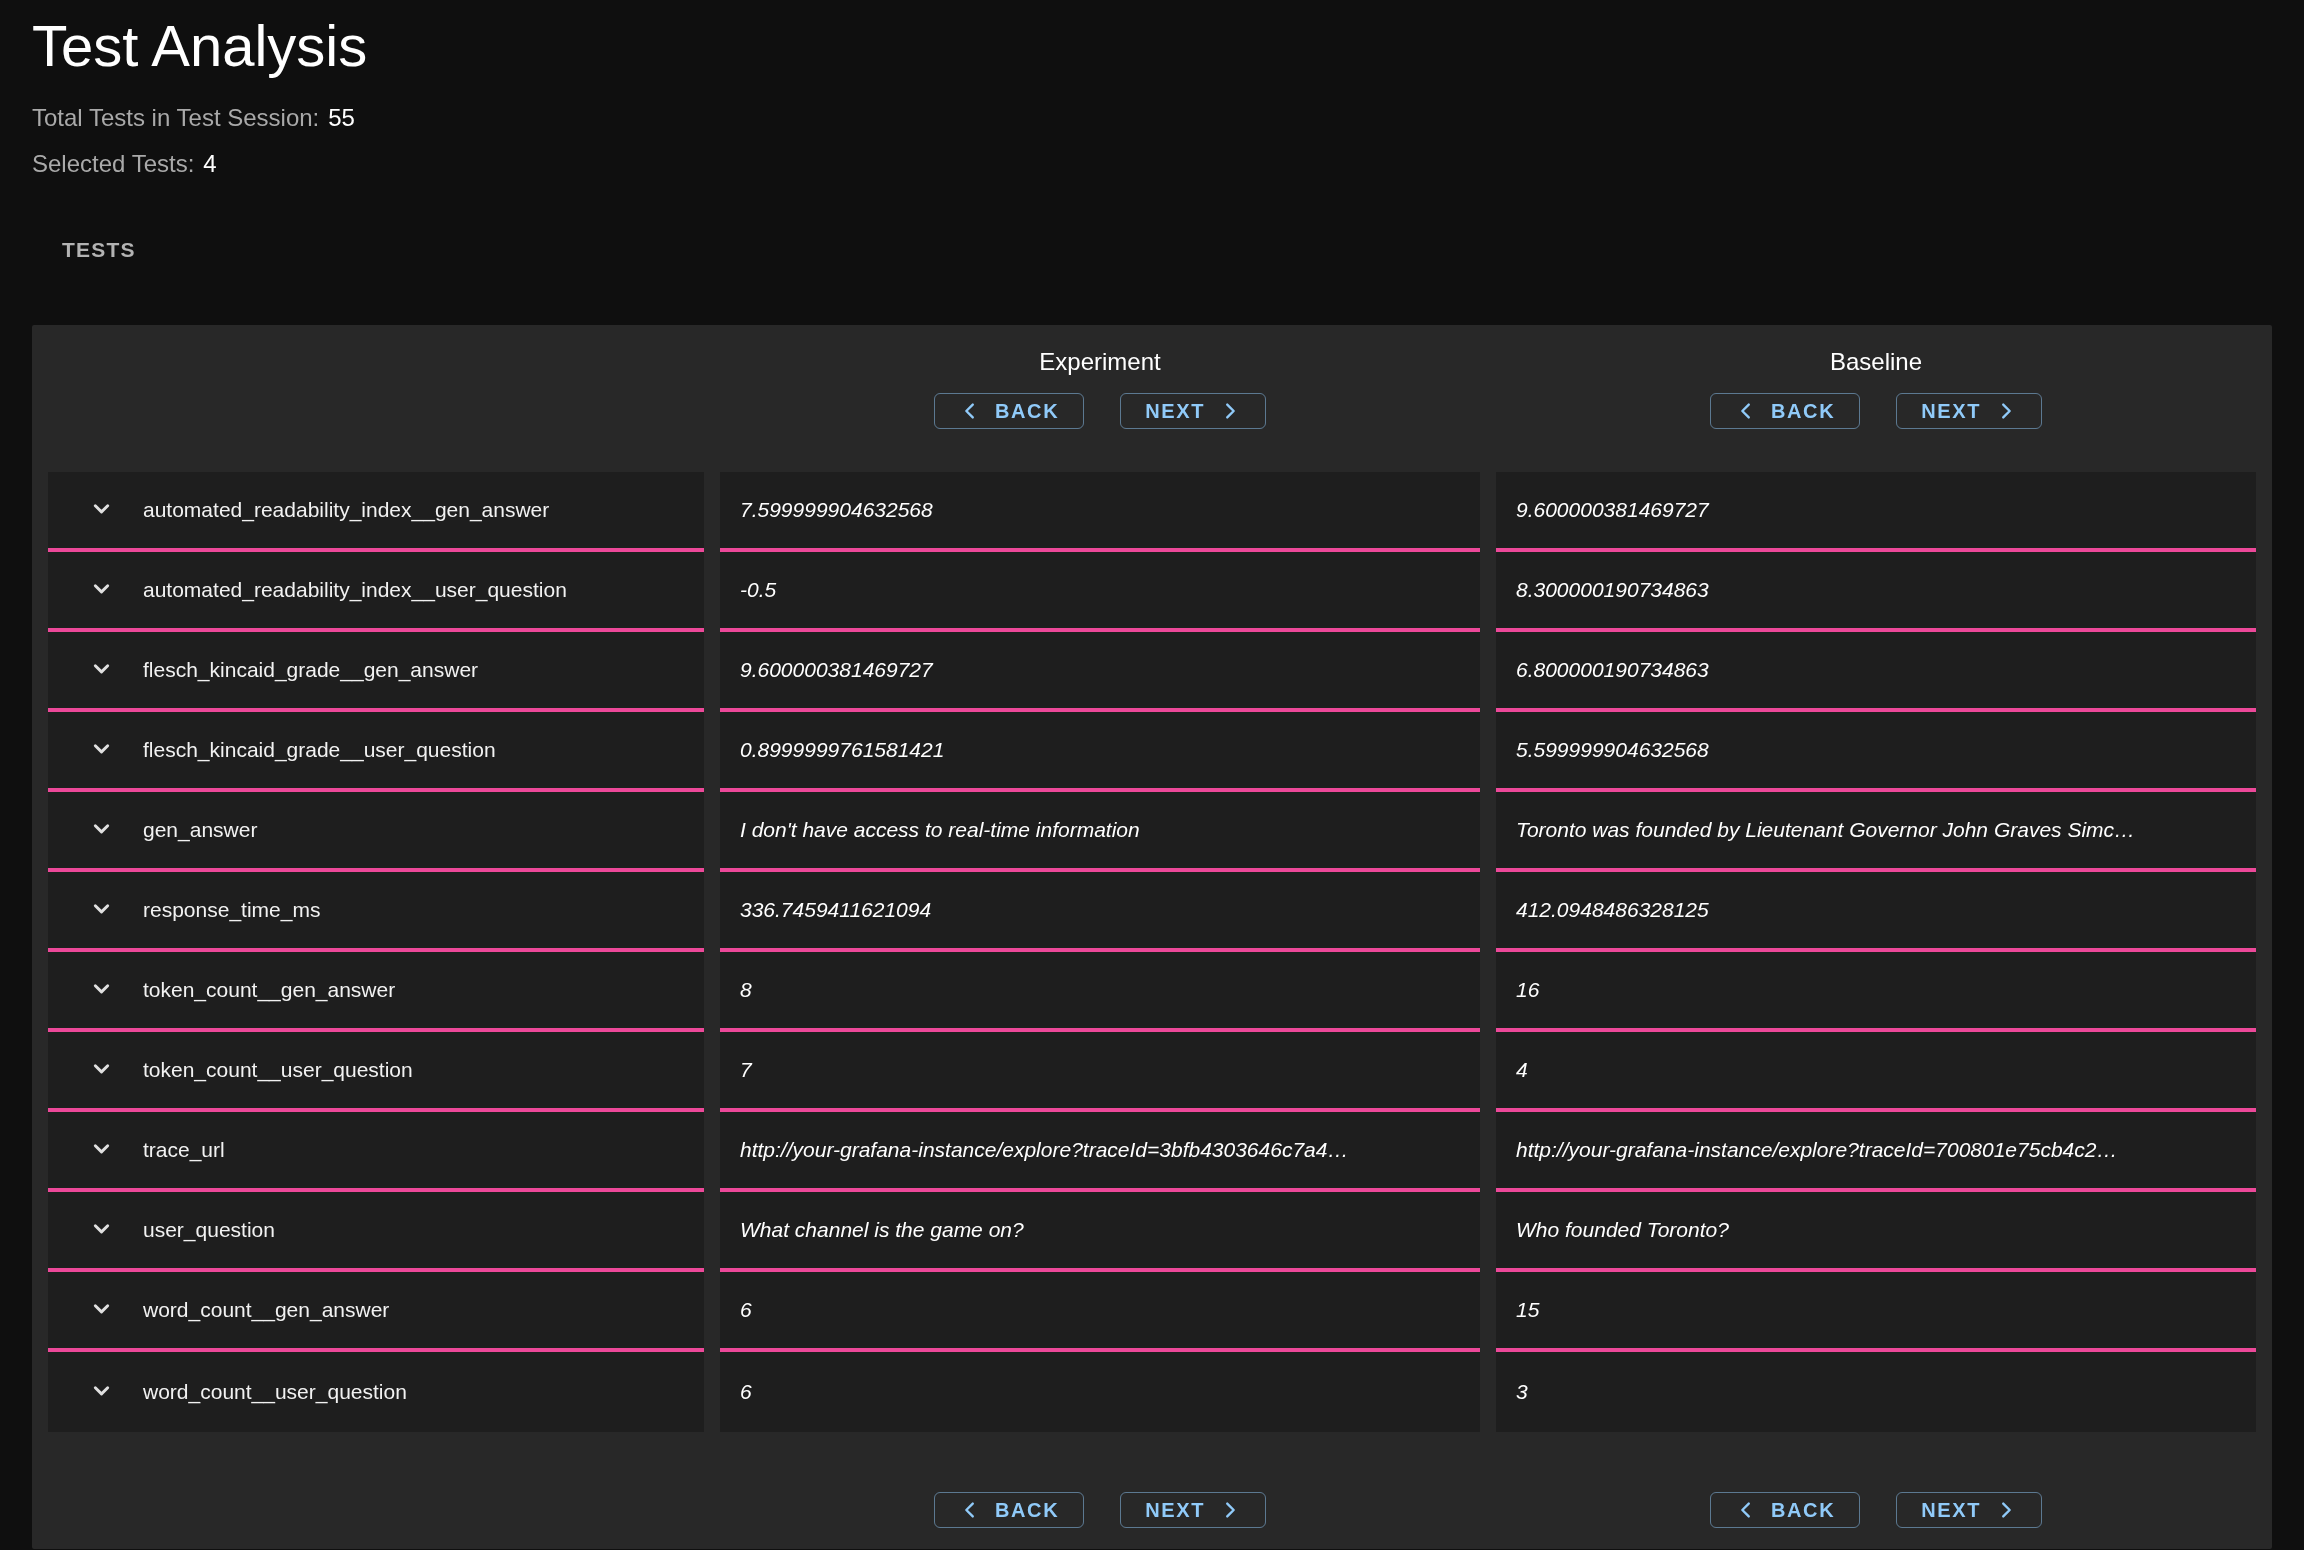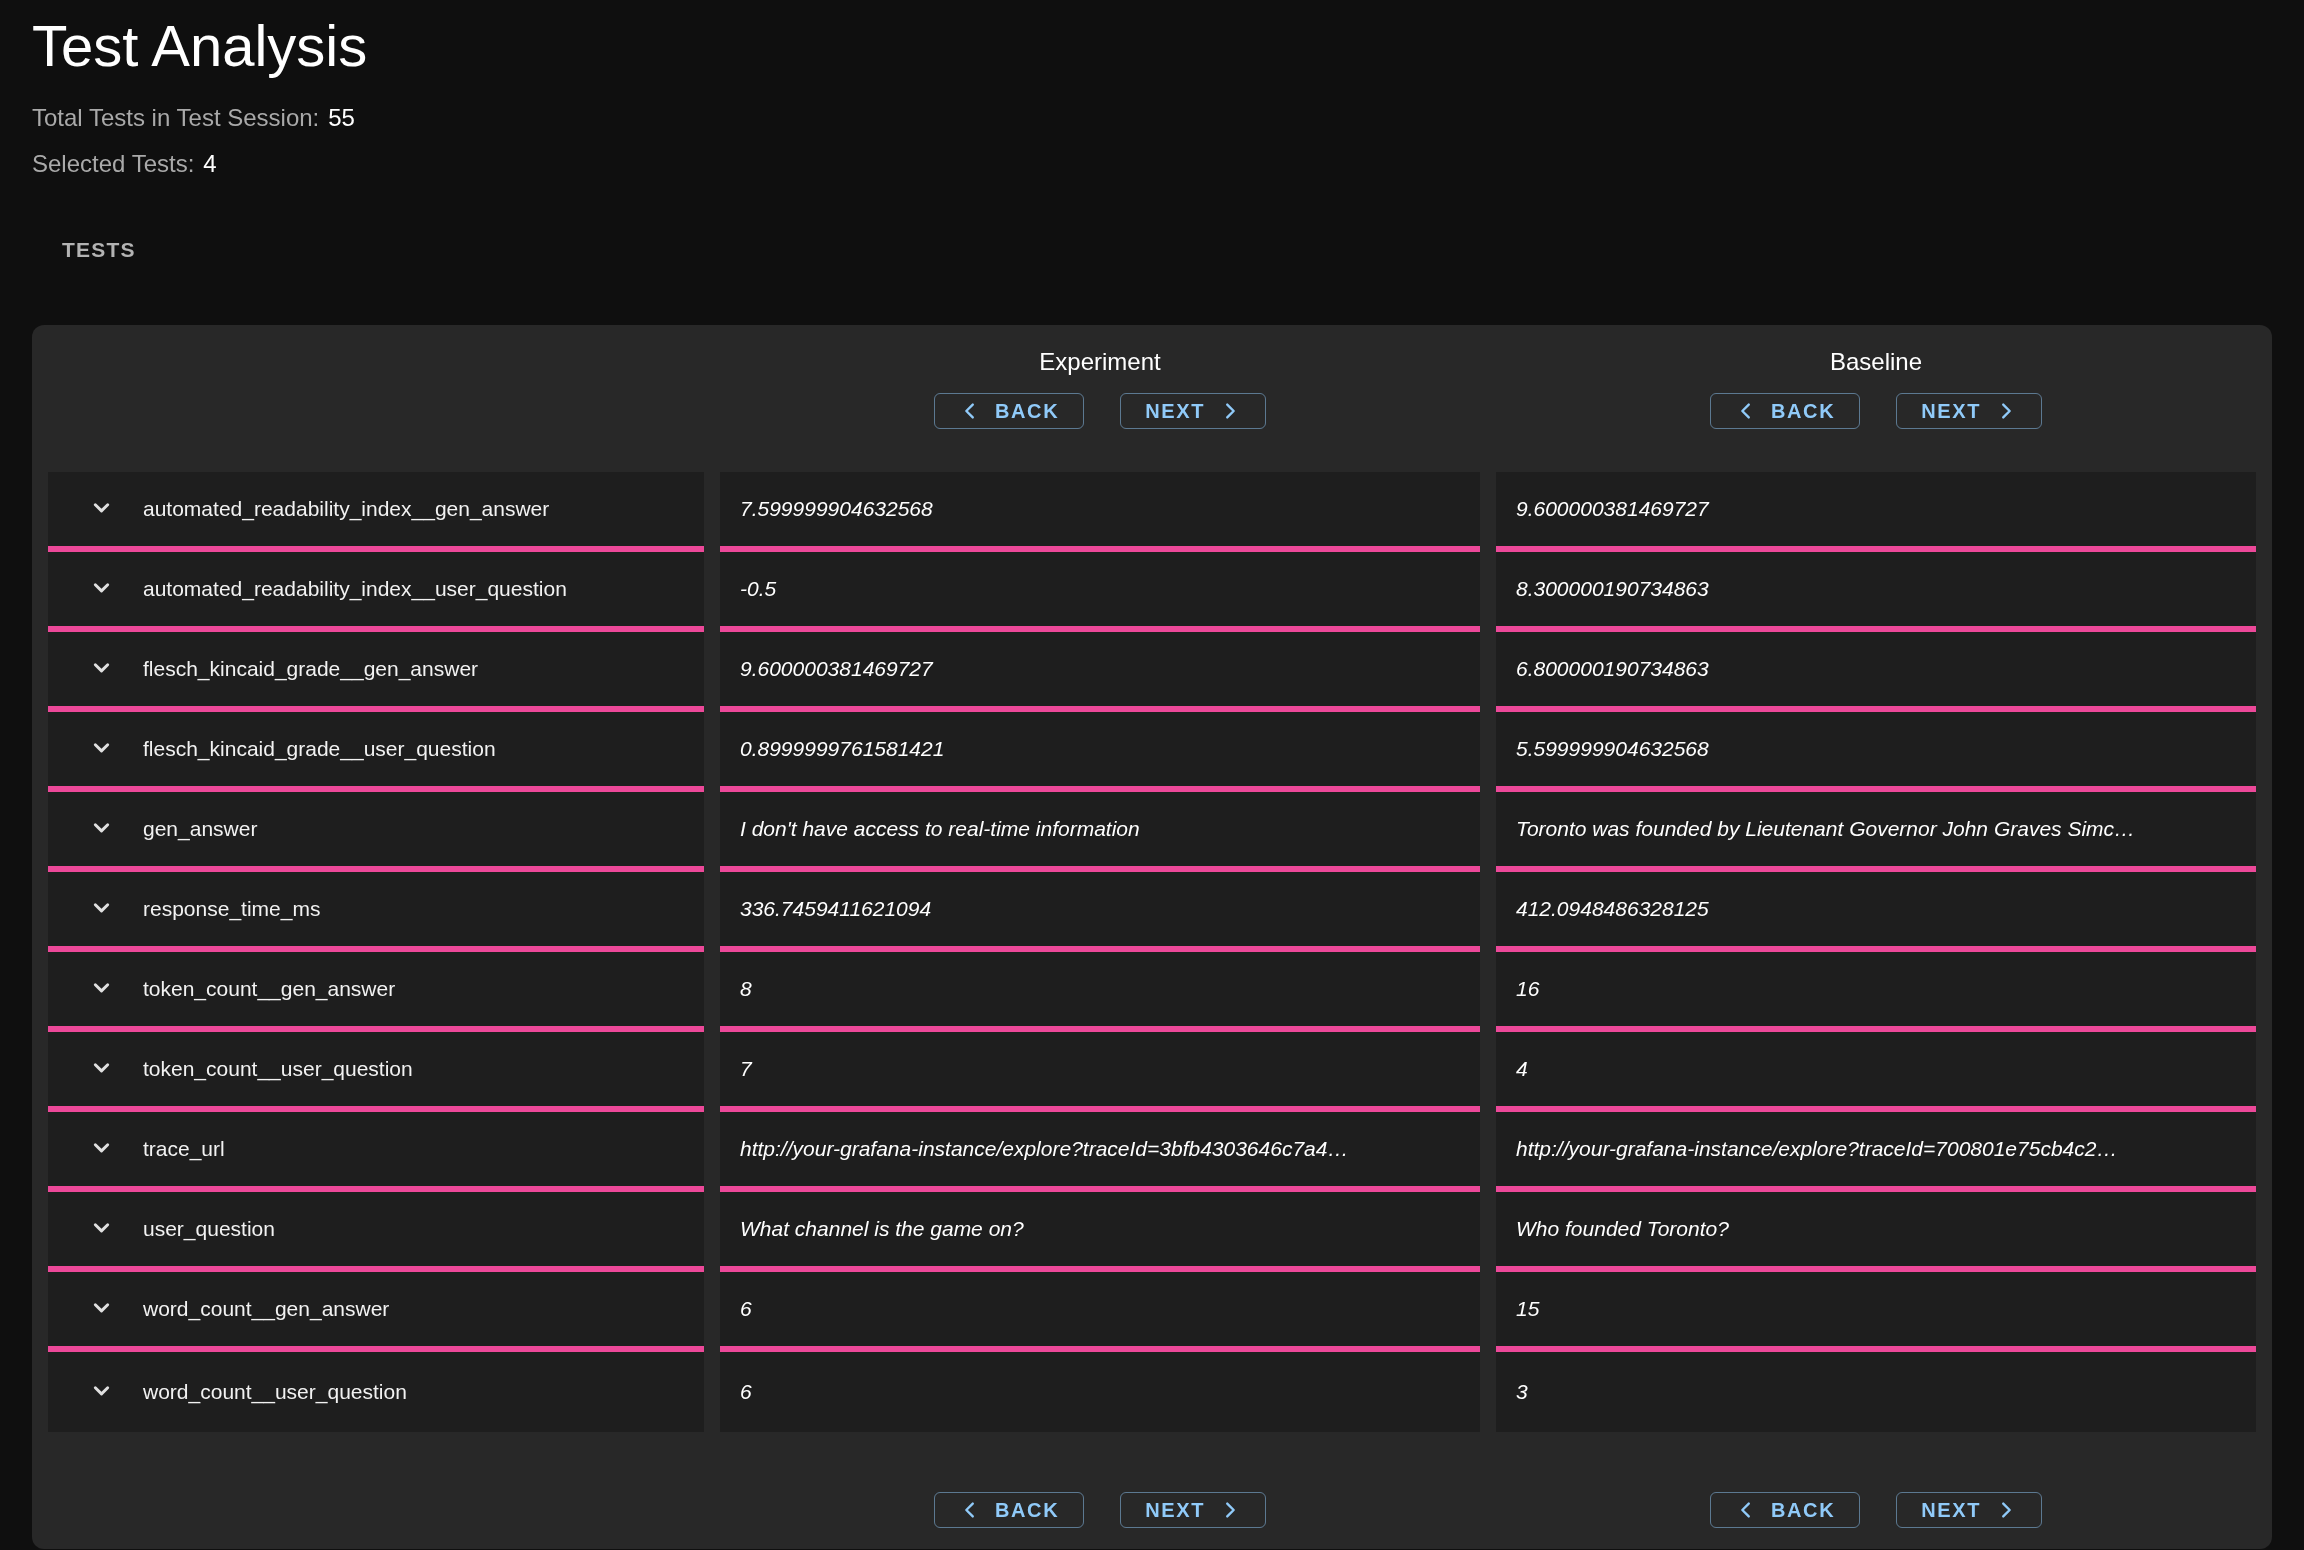--- a/index.html
+++ b/index.html
@@ -34,21 +34,21 @@
   .tab .indicator {
     position: absolute; left: 0; right: 0; bottom: 0; height: 5px;
     background: #90caf9; border-radius: 2px;
   }
 
   
   .card {
     margin: 39px 32px 0;
     height: 1224px;
     background: #282828;
-    border-radius: 12px;
+    border-radius: 2px;
     display: grid;
     grid-template-columns: 656px 1fr 1fr;
     grid-template-rows: 147px 960px 117px;
     column-gap: 16px;
     padding: 0 16px;
   }
 
   .head-cell { text-align: center; padding-top: 22px; }
   .col-title { font-size: 24px; line-height: 30px; color: #ffffff; font-weight: 400; }
   .nav { margin-top: 16px; display: flex; justify-content: center; gap: 36px; }
@@ -65,21 +65,21 @@
     font-size: 20px; font-weight: 700; letter-spacing: 1.6px; line-height: 1;
     cursor: pointer;
   }
   .btn svg { display: block; }
 
   
   .panel { background: #1e1e1e; overflow: hidden; }
   .cell {
     height: 80px;
     display: flex; align-items: center;
-    border-bottom: 6px solid #ec4899;
+    border-bottom: 4px solid #ec4899;
   }
   .panel .cell:last-child { border-bottom: none; }
   .metric-cell { padding-left: 40px; gap: 28px; }
   .chev {
     background: none; border: none; padding: 0; margin: 0;
     display: flex; align-items: center; cursor: pointer;
   }
   .metric-label { font-size: 21px; color: #f2f2f2; }
   .value-cell {
     padding: 0 20px;

